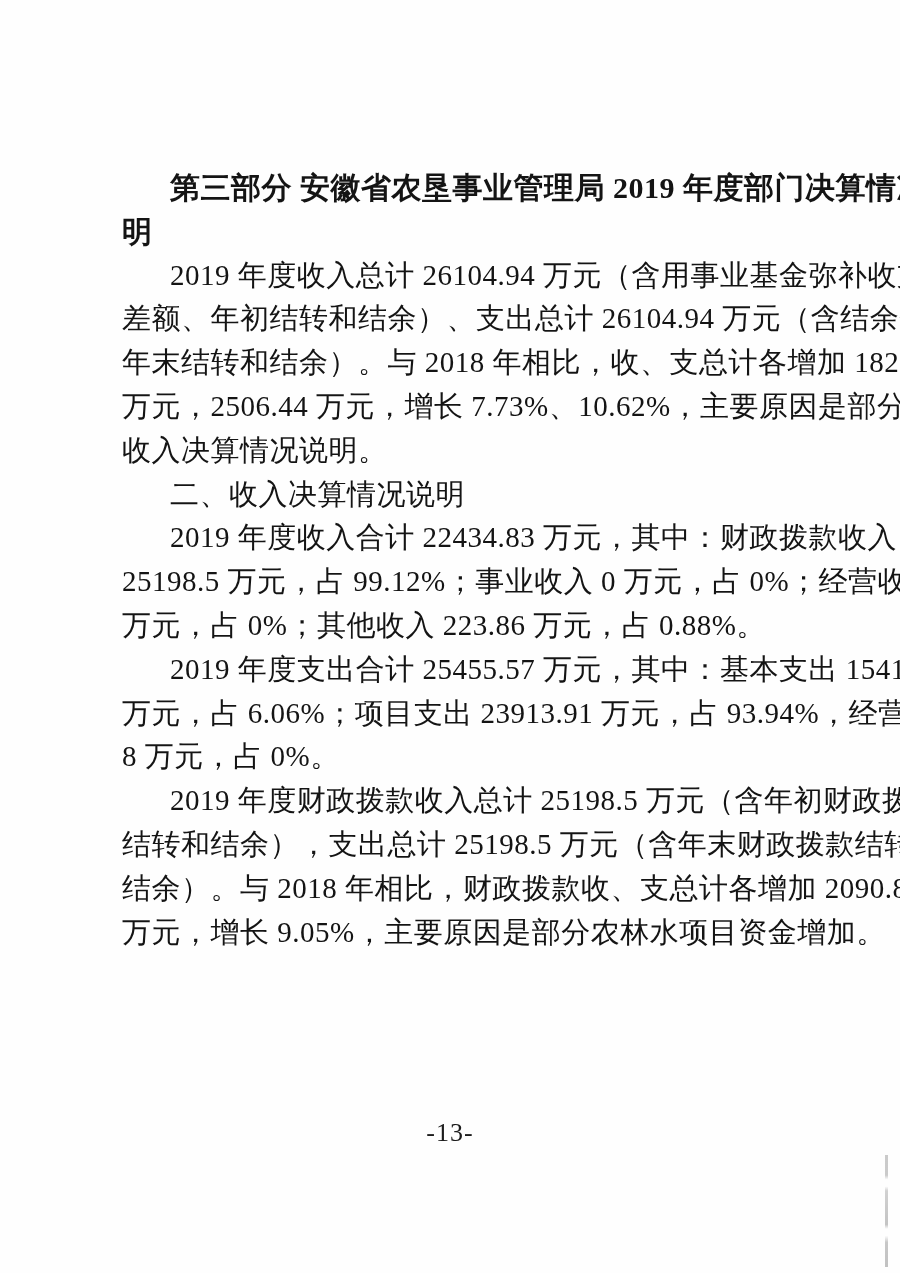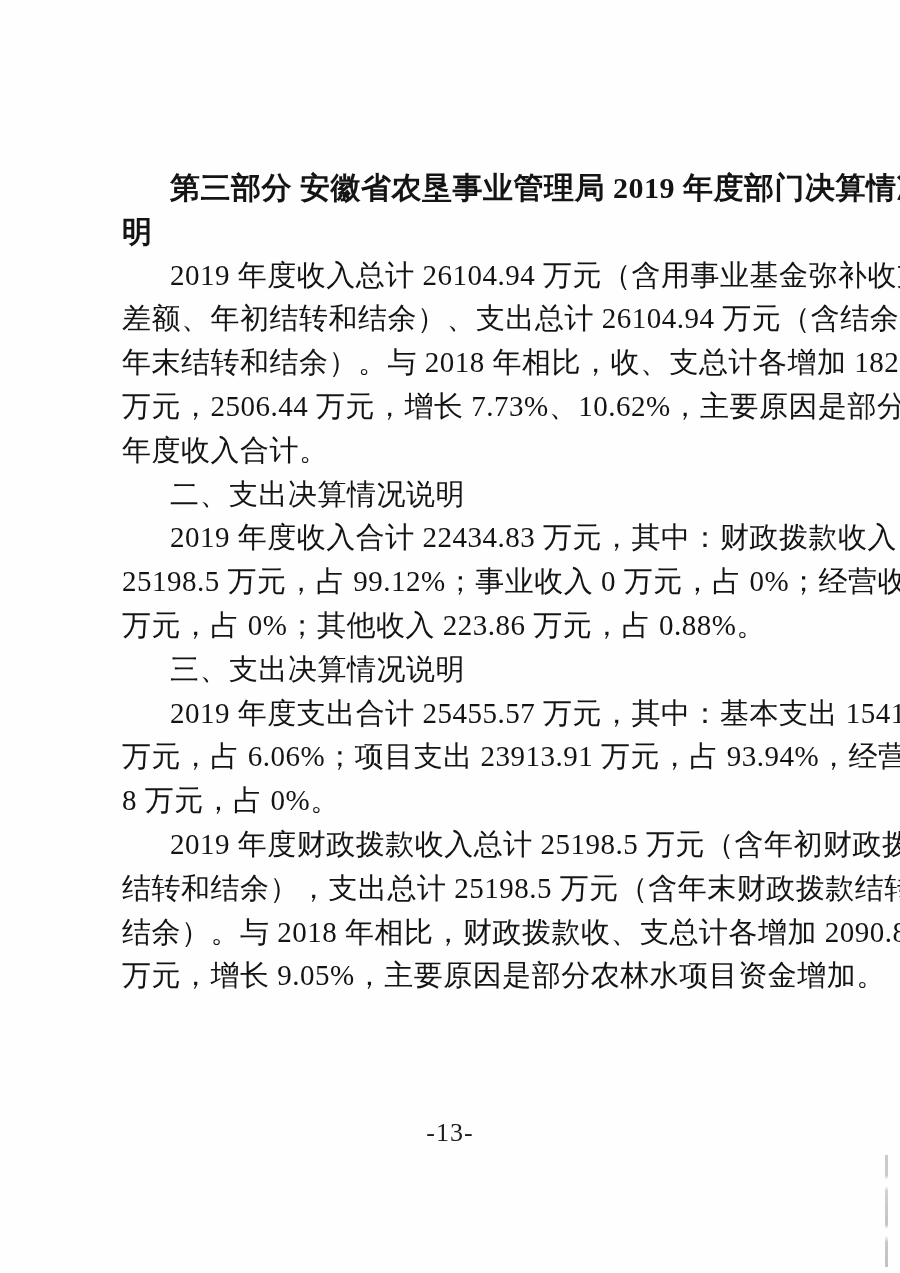--- a/index.html
+++ b/index.html
@@ -80,28 +80,27 @@
 
   <div class="text-block">
 
     <div class="line title-line indent">第三部分 安徽省农垦事业管理局 2019 年度部门决算情况说</div>
     <div class="line title-line short">明</div>
 
     <div class="line indent">2019 年度收入总计 26104.94 万元（含用事业基金弥补收支</div>
     <div class="line">差额、年初结转和结余）、支出总计 26104.94 万元（含结余分配、</div>
     <div class="line">年末结转和结余）。与 2018 年相比，收、支总计各增加 1823.86</div>
     <div class="line">万元，2506.44 万元，增长 7.73%、10.62%，主要原因是部分农林</div>
-    <div class="line short">年度收入合计。</div>
+    <div class="line short">收入决算情况说明。</div>
 
-    <div class="line indent short">二、支出决算情况说明</div>
+    <div class="line indent short">二、收入决算情况说明</div>
     <div class="line indent">2019 年度收入合计 22434.83 万元，其中：财政拨款收入</div>
     <div class="line">25198.5 万元，占 99.12%；事业收入 0 万元，占 0%；经营收入 0</div>
     <div class="line short">万元，占 0%；其他收入 223.86 万元，占 0.88%。</div>
 
-    <div class="line indent short">三、支出决算情况说明</div>
     <div class="line indent">2019 年度支出合计 25455.57 万元，其中：基本支出 1541.66</div>
     <div class="line">万元，占 6.06%；项目支出 23913.91 万元，占 93.94%，经营支出</div>
     <div class="line short">8 万元，占 0%。</div>
 
     <div class="line indent">2019 年度财政拨款收入总计 25198.5 万元（含年初财政拨款</div>
     <div class="line">结转和结余），支出总计 25198.5 万元（含年末财政拨款结转和</div>
     <div class="line">结余）。与 2018 年相比，财政拨款收、支总计各增加 2090.82</div>
     <div class="line short">万元，增长 9.05%，主要原因是部分农林水项目资金增加。</div>
 
   </div>

